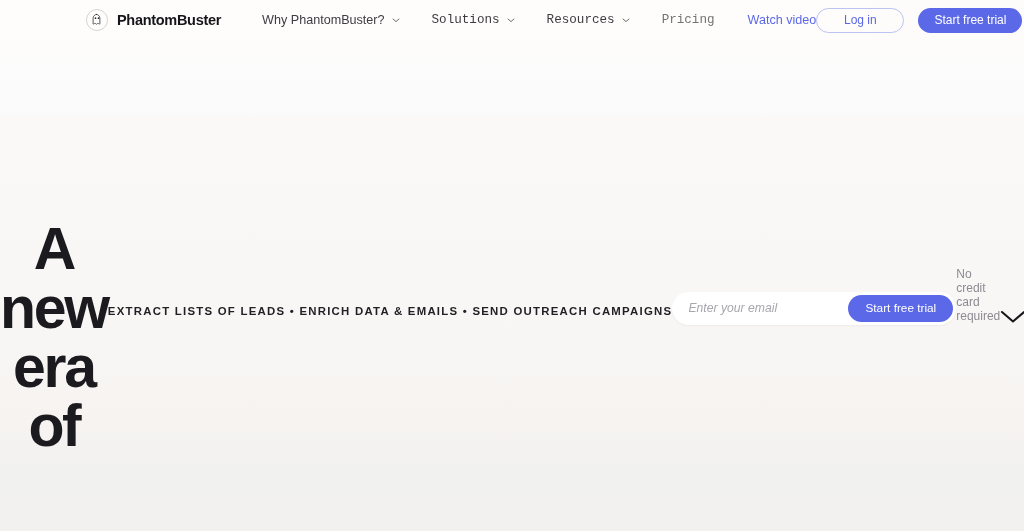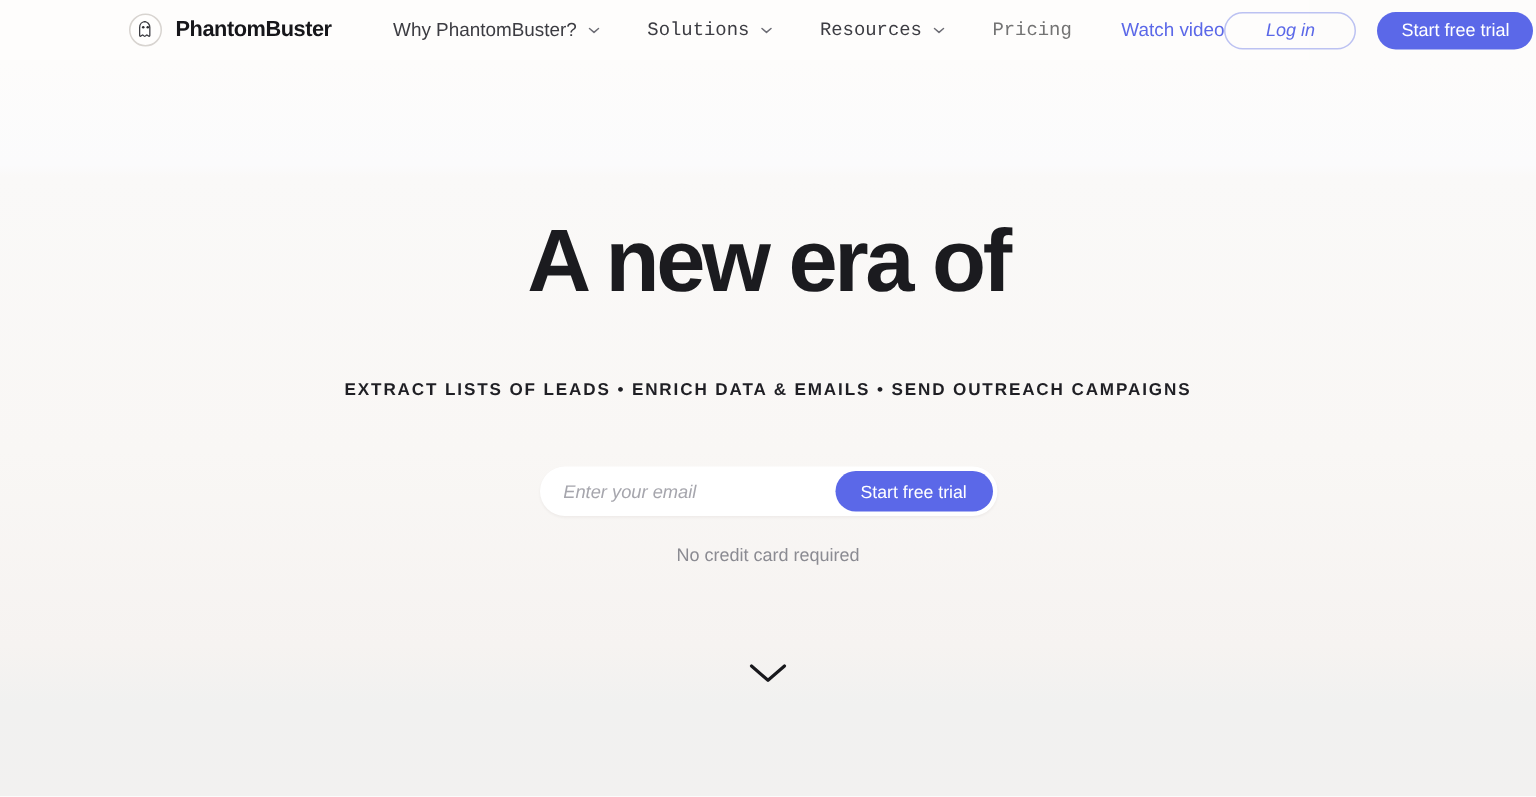--- a/index.html
+++ b/index.html
@@ -126,21 +126,20 @@
     border: 1px solid #bcc2f2;
     background: transparent;
     color: #5b68e8;
     font-size: 12px;
     font-family: "Liberation Sans", sans-serif;
     display: flex;
     align-items: center;
     justify-content: center;
     cursor: pointer;
     white-space: nowrap;
-    font-style: italic;
   }
 
   .btn-trial-nav {
     height: 25px;
     min-width: 94px;
     padding: 0 16px;
     border-radius: 13px;
     border: none;
     background: #5b68e8;
     color: #ffffff;
@@ -153,21 +152,21 @@
     white-space: nowrap;
   }
 
   
   .hero {
     position: absolute;
     top: 40px; left: 0;
     width: 1024px;
     height: 491px;
     display: flex;
-    flex-direction: column;
+    flex-direction: row;
     align-items: center;
   }
 
   .headline {
     margin-top: 105px;
     text-align: center;
     font-size: 59px;
     font-weight: bold;
     line-height: 1.0;
     letter-spacing: -2.3px;

